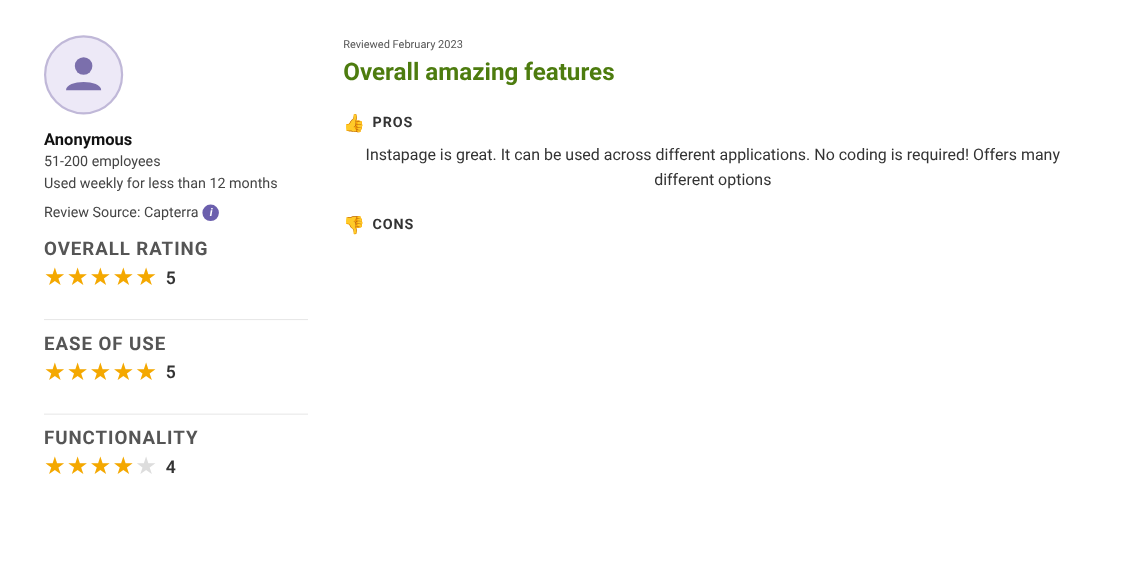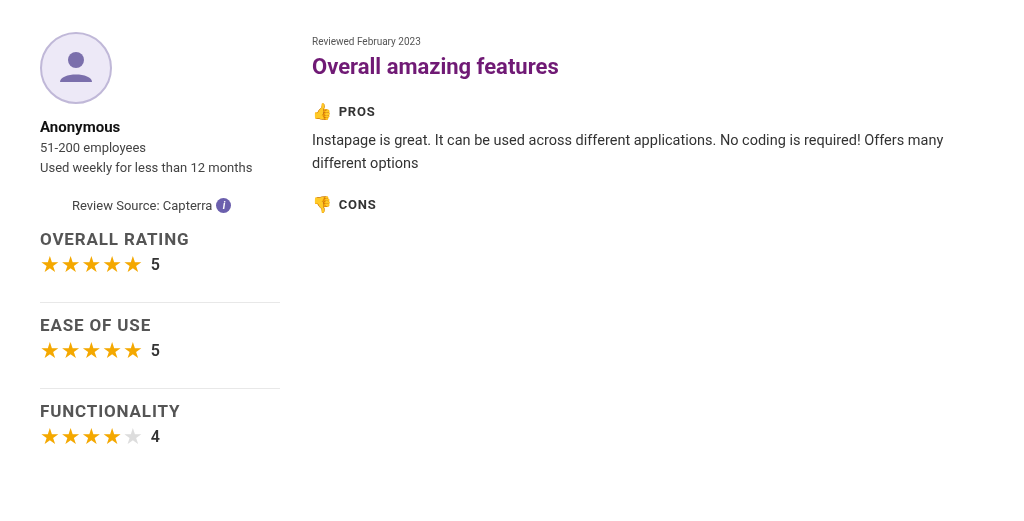--- a/index.html
+++ b/index.html
@@ -50,31 +50,30 @@
       margin-bottom: 4px;
     }
     .reviewer-company {
       font-size: 13px;
       color: #444;
       margin-bottom: 4px;
     }
     .reviewer-usage {
       font-size: 13px;
       color: #444;
-      margin-bottom: 20px;
+      margin-bottom: 8px;
       line-height: 1.45;
     }
     .review-source {
       font-size: 13px;
       color: #444;
       display: flex;
       align-items: center;
       gap: 4px;
       margin-bottom: 16px;
-      margin-left: 32px;
     }
     .info-icon {
       display: inline-flex;
       align-items: center;
       justify-content: center;
       width: 15px;
       height: 15px;
       border-radius: 50%;
       background: #6b5fad;
       color: #fff;
@@ -129,21 +128,21 @@
       padding-top: 4px;
     }
     .review-date {
       font-size: 10px;
       color: #555;
       margin-bottom: 6px;
     }
     .review-title {
       font-size: 22px;
       font-weight: 700;
-      color: #701a75;
+      color: #4d7c0f;
       margin-bottom: 20px;
       line-height: 1.3;
     }
     .section-heading {
       font-size: 13px;
       font-weight: 700;
       letter-spacing: 0.06em;
       text-transform: uppercase;
       color: #333;
       display: flex;
@@ -152,20 +151,21 @@
       margin-bottom: 8px;
     }
     .section-icon {
       font-size: 16px;
     }
     .section-text {
       font-size: 14.5px;
       color: #333;
       line-height: 1.6;
       margin-bottom: 20px;
+      text-align: center;
     }
   </style>
 </head>
 <body>
 
 <div class="review-card">
 
   <div class="left-panel">
     <div class="avatar-circle">
       <span class="avatar-icon">

